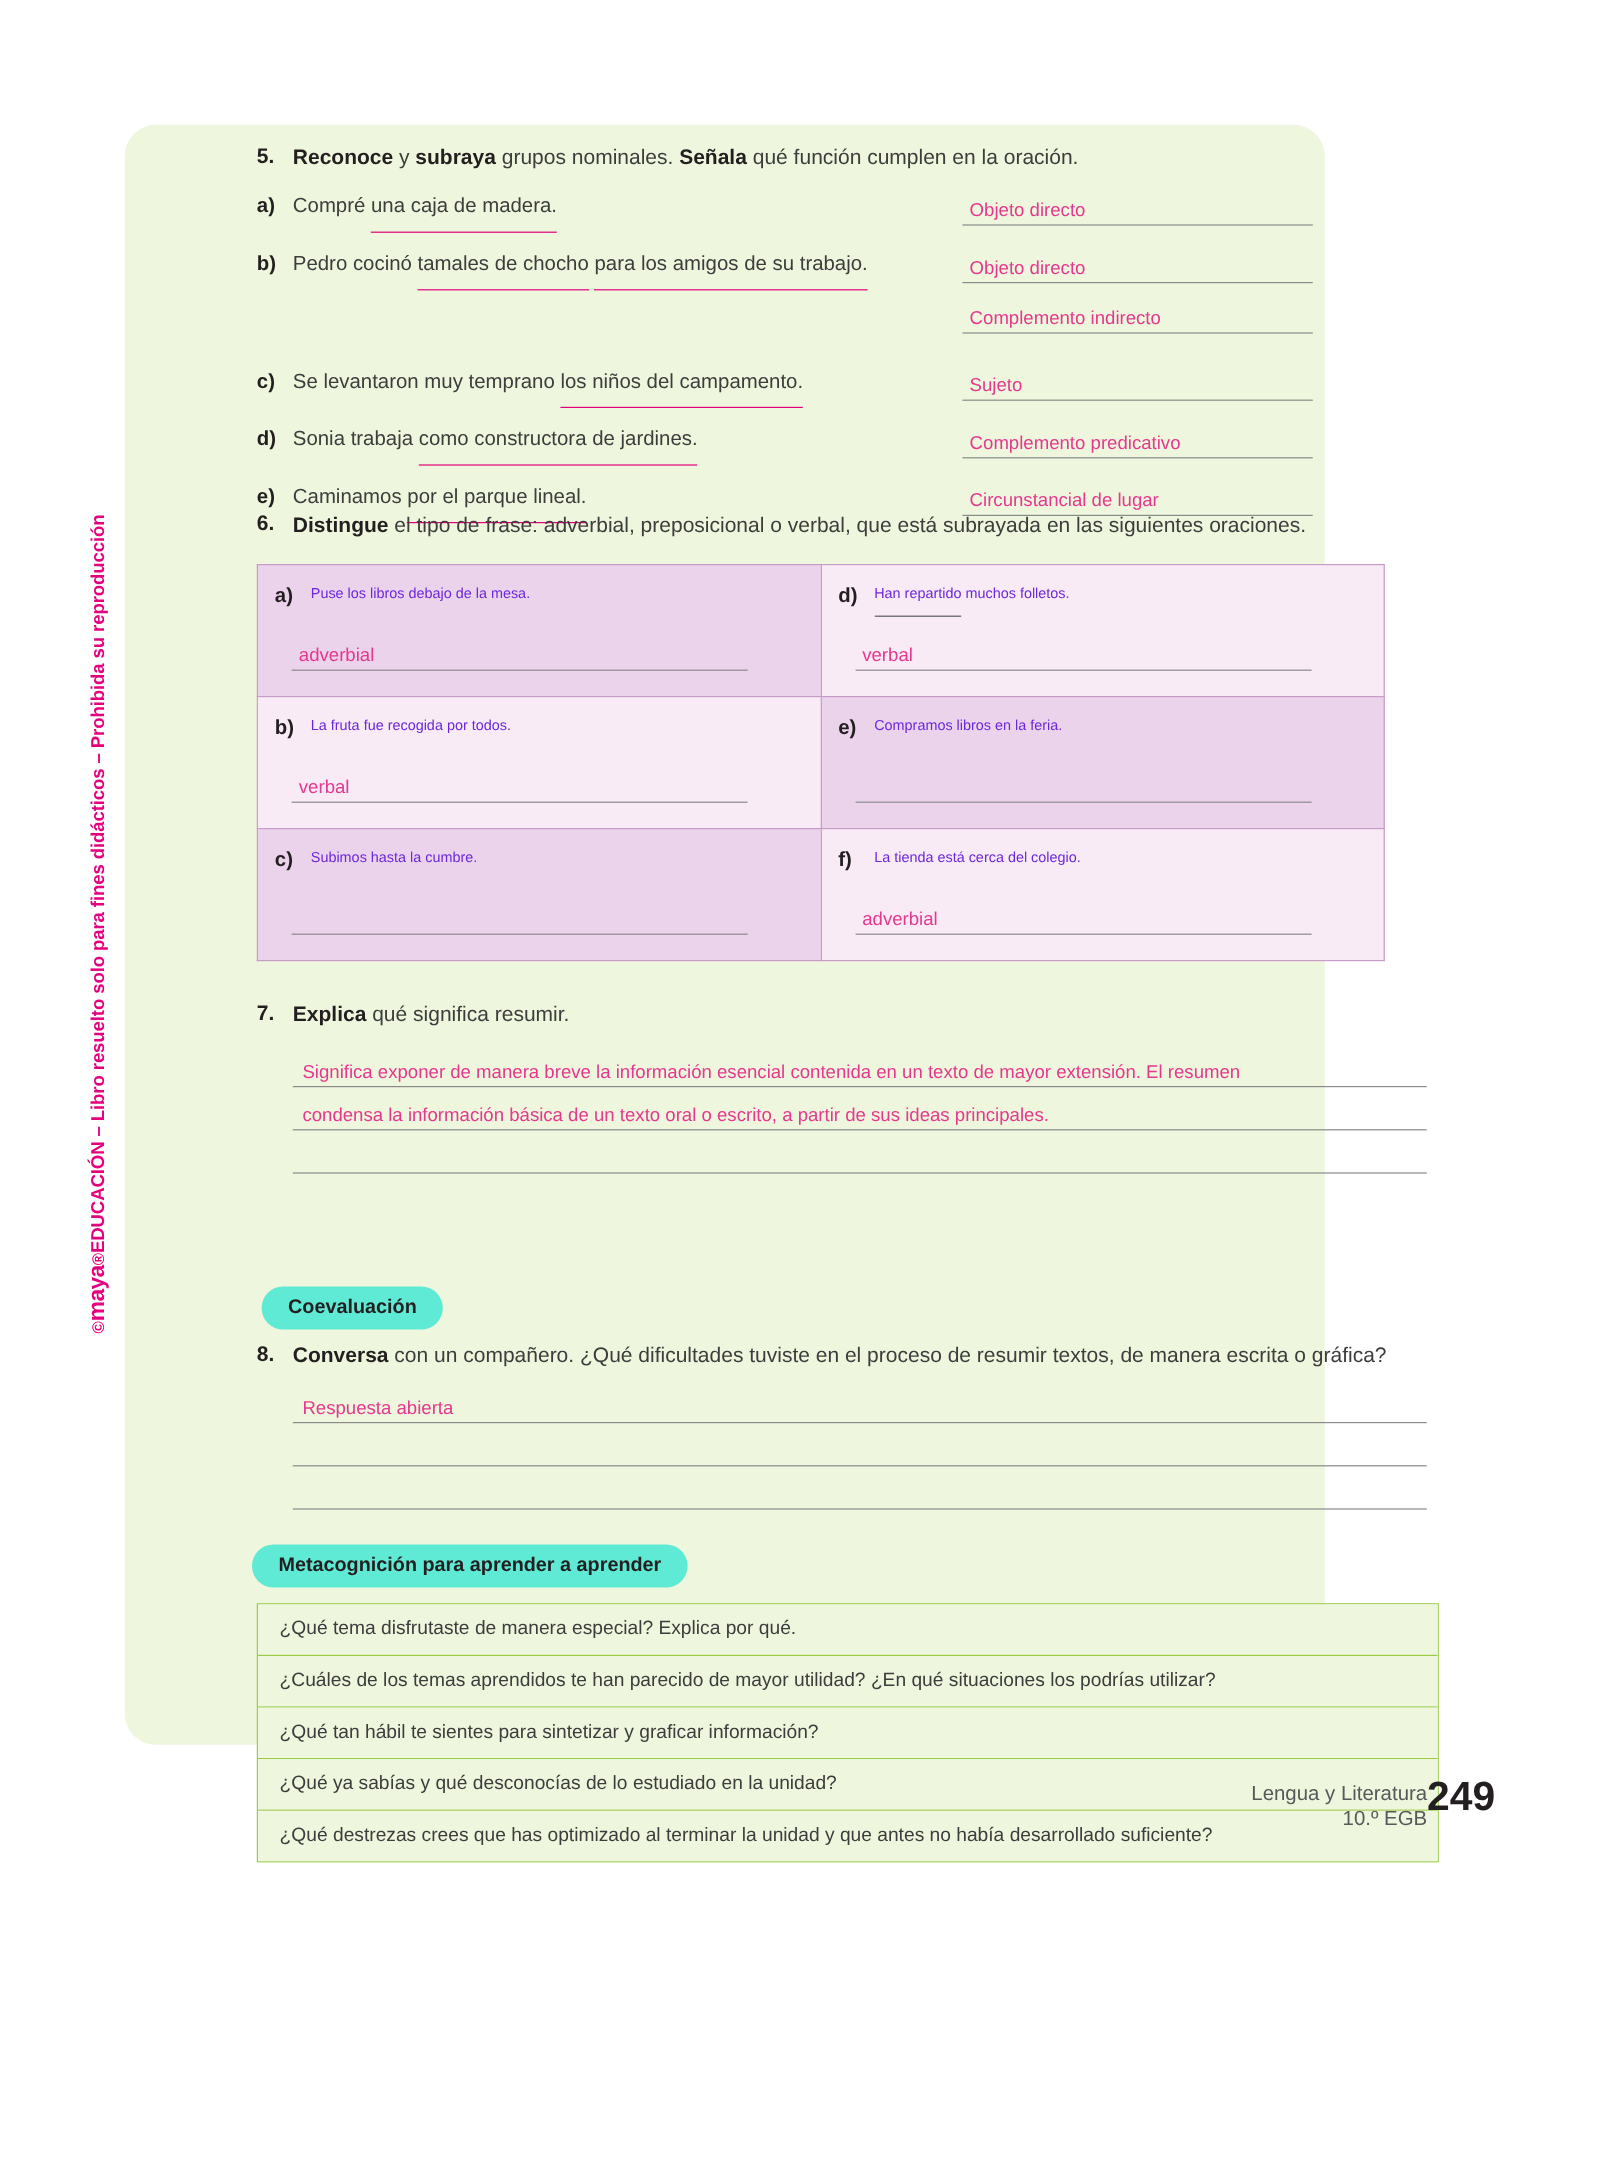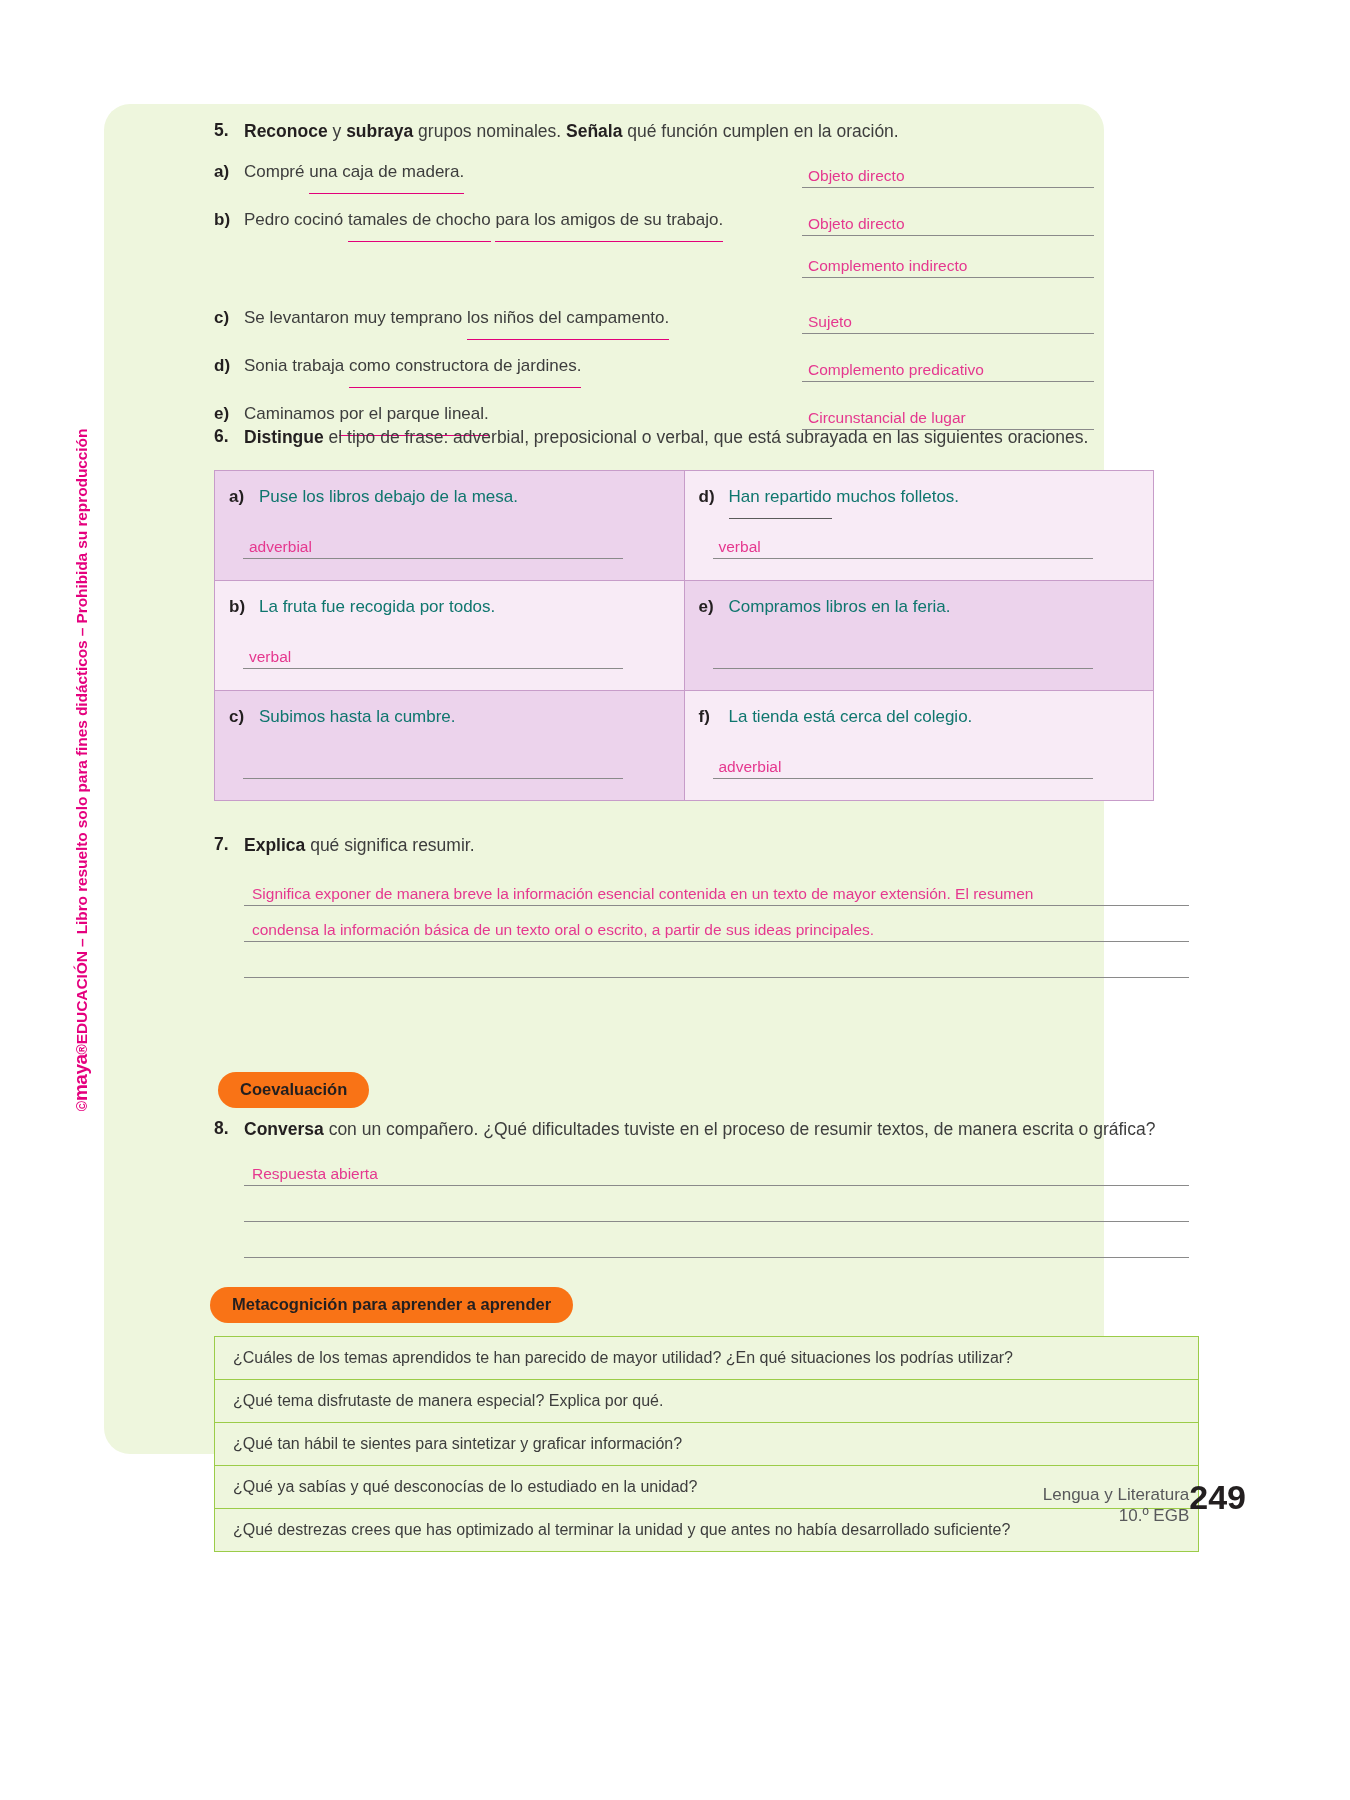--- a/index.html
+++ b/index.html
@@ -98,34 +98,34 @@
   }
   #ex6 td {
     border: 1px solid #c79cc9;
     padding: 16px 14px 14px 14px;
     vertical-align: top;
     height: 110px;
   }
   #ex6 td.dark  { background: #ecd3ec; }
   #ex6 td.light { background: #f8ebf6; }
   #ex6 .cellhead { display: flex; align-items: flex-start; }
-  #ex6 .cellsent { font-size: 17px; color: #0f766e; }
+  #ex6 .cellsent { font-size: 12px; color: #6d28d9; }
   #ex6 .cellline { margin-top: 26px; margin-left: 14px; width: 380px; }
 
   
   #ex7 { position: absolute; left: 110px; top: 730px; width: 990px; }
   #ex7 .head { display: flex; }
   #ex7 .lines { margin-top: 12px; margin-left: 30px; width: 945px; }
   #ex7 .ansline { height: 36px; }
   #ex7 .ansline .ans { font-size: 15.5px; }
 
   
   .pill {
     display: inline-block;
-    background: #f97316;
+    background: #5eead4;
     color: #231f20;
     font-weight: 700;
     font-size: 16.5px;
     padding: 8px 22px 9px 22px;
     border-radius: 22px;
     white-space: nowrap;
   }
 
   #coeval { position: absolute; left: 114px; top: 968px; }
 
@@ -364,22 +364,22 @@
           </div>
       </div>
     </div>
 
     <div id="meta-head">
       <span class="pill">Metacognición para aprender a aprender</span>
       <span class="resp"><b>Responde</b><span> de manera oral.</span></span>
     </div>
 
     <div id="meta-list">
+      <div class="mrow">¿Qué tema disfrutaste de manera especial? Explica por qué.</div>
       <div class="mrow">¿Cuáles de los temas aprendidos te han parecido de mayor utilidad? ¿En qué situaciones los podrías utilizar?</div>
-      <div class="mrow">¿Qué tema disfrutaste de manera especial? Explica por qué.</div>
       <div class="mrow">¿Qué tan hábil te sientes para sintetizar y graficar información?</div>
       <div class="mrow">¿Qué ya sabías y qué desconocías de lo estudiado en la unidad?</div>
       <div class="mrow">¿Qué destrezas crees que has optimizado al terminar la unidad y que antes no había desarrollado suficiente?</div>
     </div>
 
   </div>
 
   <div id="footer">
     <div class="ftext">
       <div>Lengua y Literatura</div>

